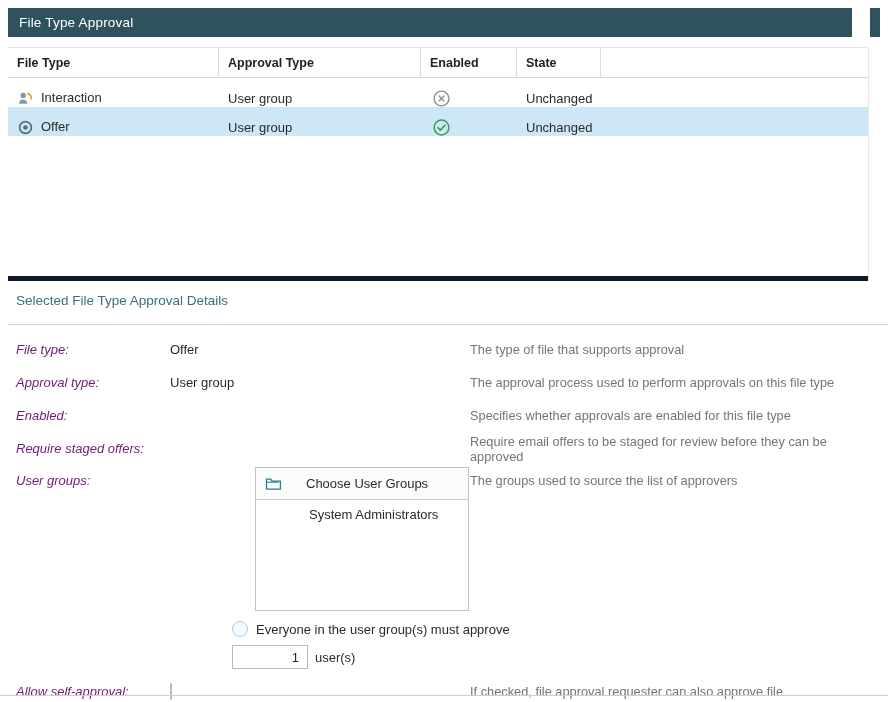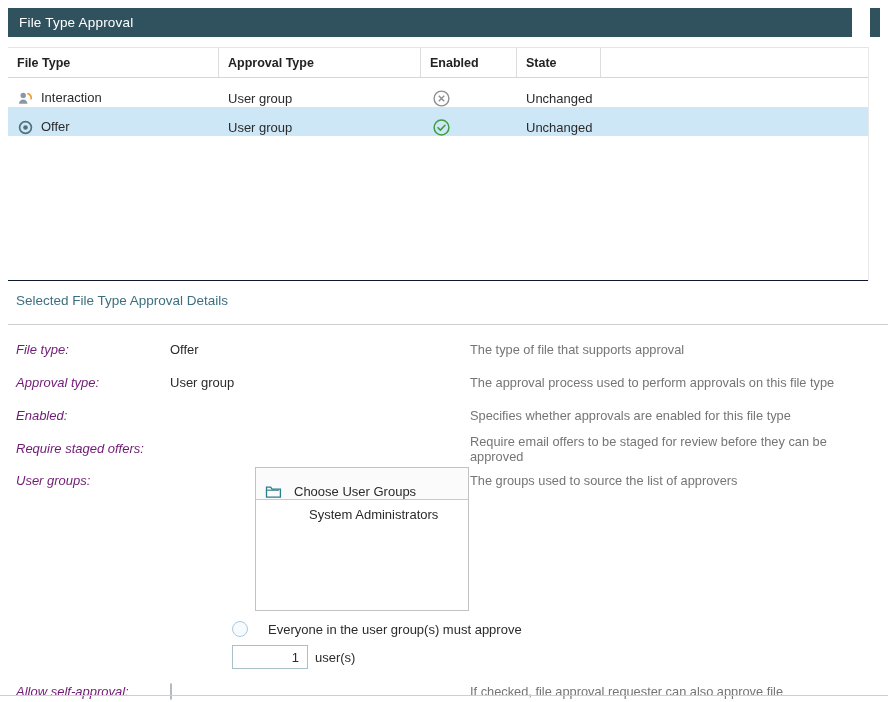--- a/index.html
+++ b/index.html
@@ -7,21 +7,21 @@
   .page{position:relative;width:888px;height:702px;background:#fff;overflow:hidden;}
 
   
   .titlebar-row{display:flex;margin:8px 8px 0 8px;height:29px;gap:18px;}
   .titlebar{flex:1;background:#30525f;color:#fff;display:flex;align-items:center;
             padding-left:11px;font-size:13.5px;letter-spacing:.2px;}
   .titlebar-corner{width:10px;background:#30525f;}
 
   
   .table-wrap{margin:10px 8px 0 8px;height:234px;display:flex;}
-  .table-main{flex:1;display:flex;flex-direction:column;border-bottom:1px solid #0f172a;}
+  .table-main{flex:1;display:flex;flex-direction:column;border-bottom:5px solid #0f172a;}
   .thead{display:flex;height:29px;border-top:1px solid #e4e4e4;border-bottom:1px solid #d6d6d6;}
   .th{display:flex;align-items:center;padding-left:9px;font-weight:bold;font-size:12.5px;
       color:#222;border-right:1px solid #dcdcdc;box-sizing:border-box;}
   .th.filler{border-right:none;flex:1;}
   .tr{display:flex;height:29px;align-items:center;}
   .tr.selected{background:#cde7f7;}
   .td{display:flex;align-items:flex-start;padding-left:9px;box-sizing:border-box;margin-top:12px;}
   .c1{width:211px;}.c2{width:202px;}.c3{width:96px;}.c4{width:84px;}
   .cell-icon{width:17px;height:17px;margin-right:7px;flex:0 0 auto;}
   .state-icon{width:19px;height:19px;margin-left:2px;}
@@ -46,29 +46,29 @@
   .checkbox.checked::after{content:"";position:absolute;left:5px;top:2px;width:4px;height:8px;
       border:solid #fff;border-width:0 2px 2px 0;transform:rotate(42deg);}
   .checkbox.unchecked{background:#fff;border:1.5px solid #b3bac0;}
 
   
   .radio{width:16px;height:16px;border-radius:50%;box-sizing:border-box;position:relative;flex:0 0 auto;}
   .radio.on{border:1.5px solid #1a73c7;}
   .radio.on::after{content:"";position:absolute;left:3px;top:3px;width:7px;height:7px;
       border-radius:50%;background:#1a73c7;}
   .radio.off{border:1.5px solid #aec9dd;background:#f6fbff;}
-  .radio-line{display:flex;align-items:center;gap:20px;height:24px;}
+  .radio-line{display:flex;align-items:center;gap:8px;height:24px;}
   .radio-group{margin-left:62px;display:flex;flex-direction:column;}
   .count-line{display:flex;align-items:center;gap:7px;margin-top:4px;}
   .num-input{width:76px;height:24px;border:1px solid #a9bfca;box-sizing:border-box;
       text-align:right;padding-right:8px;font-family:"Liberation Sans",sans-serif;font-size:13px;color:#2b2b2b;}
 
   
   .ug-box{width:212px;border:1px solid #c2c2c2;margin-left:85px;margin-top:2px;margin-bottom:6px;background:#fff;}
-  .ug-header{height:31px;display:flex;align-items:flex-end;gap:12px;padding-left:9px;
+  .ug-header{height:31px;display:flex;align-items:center;gap:24px;padding-left:9px;
       background:#fbfbfb;border-bottom:1px solid #c9c9c9;cursor:pointer;}
   .ug-list{height:96px;padding:7px 9px;overflow:hidden;}
   .ug-item{height:18px;margin-left:44px;}
 
   .bottom-line{position:absolute;left:0;right:0;top:695px;border-top:1px solid #cfcfcf;}
 </style>
 </head>
 <body>
 
 <div class="page">

